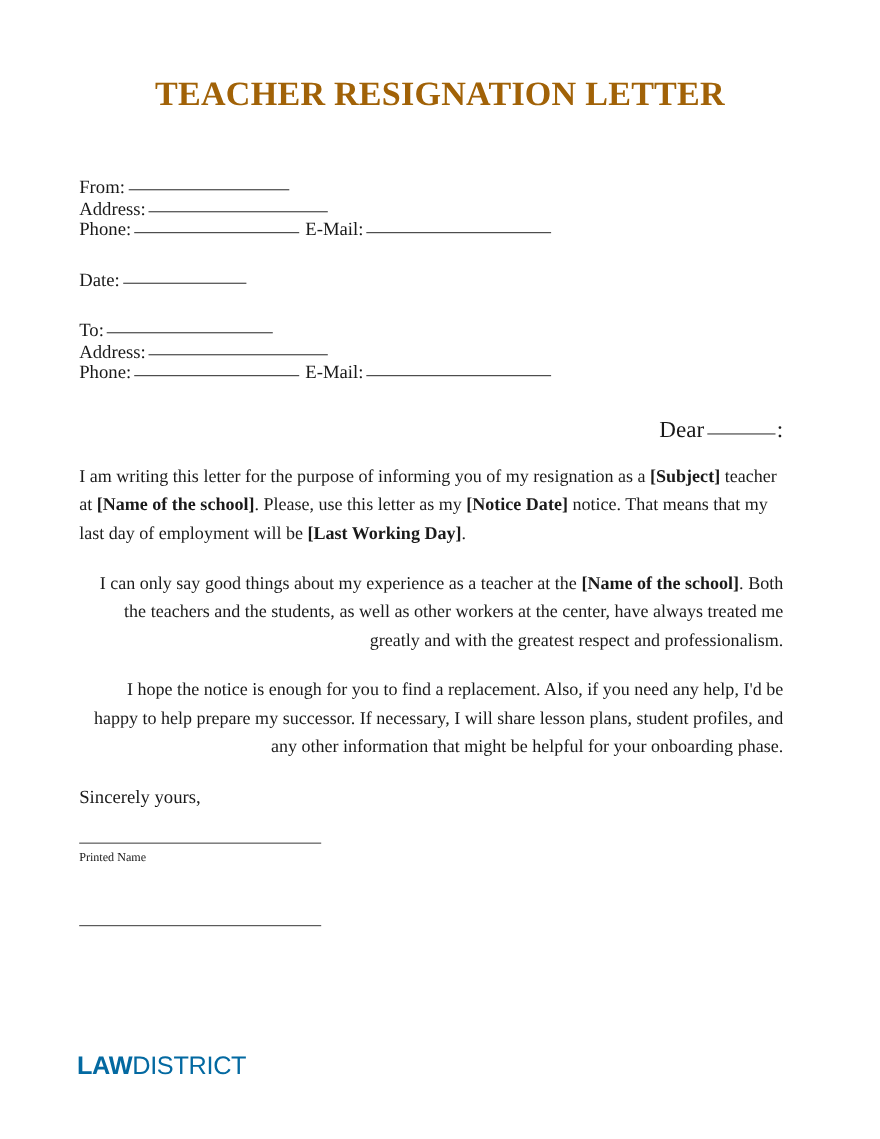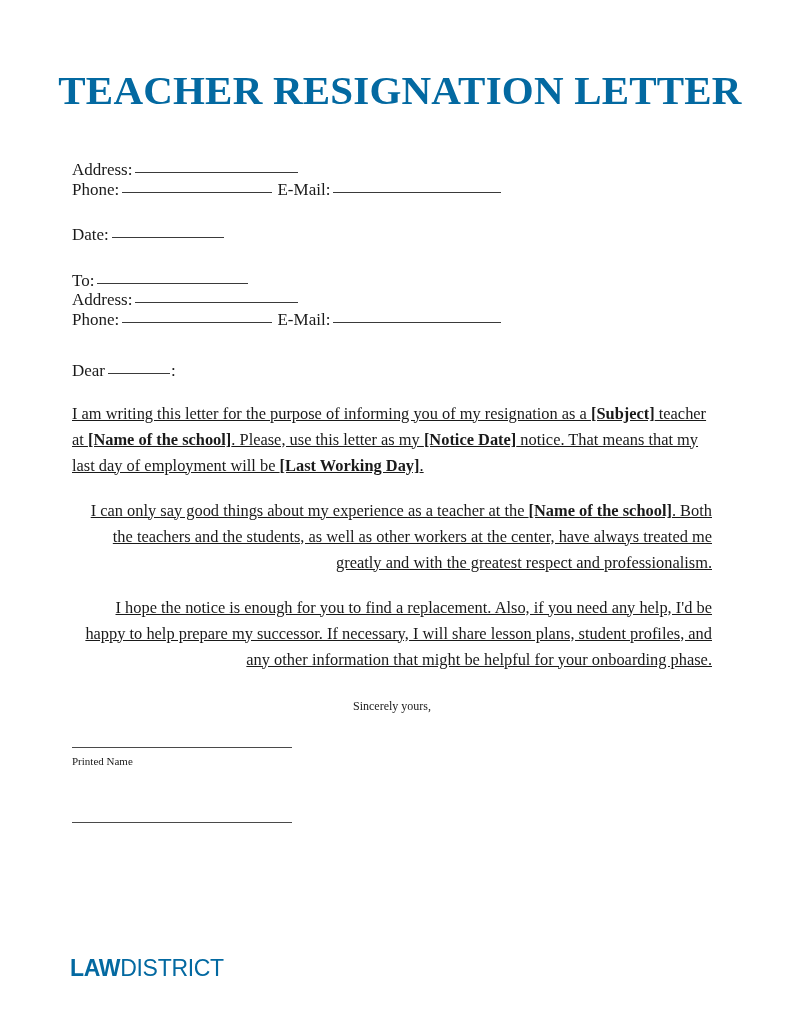--- a/index.html
+++ b/index.html
@@ -26,24 +26,24 @@
 
   
   .doc-title {
     position: absolute;
     left: 0;
     top: 68px;
     width: 800px;
     text-align: center;
     font-family: "Liberation Serif", "DejaVu Serif", serif;
     font-weight: bold;
-    font-size: 41px;
+    font-size: 31px;
     letter-spacing: 0.2px;
     line-height: 1.1;
-    color: #0369a1;
+    color: #a16207;
     white-space: nowrap;
   }
 
   
   .body-wrap {
     position: absolute;
     left: 72px;
     top: 160px;
     width: 640px;
   }
@@ -70,41 +70,40 @@
   .blank.w-email   { width: 168px; }
   .blank.w-date    { width: 112px; }
   .blank.w-to      { width: 151px; }
   .blank.w-dear    { width: 62px; }
 
   .gap-sm { height: 20px; }
   .gap-md { height: 26px; }
   .gap-lg { height: 32px; }
 
   .salutation {
-    font-size: 17px;
+    font-size: 21px;
     line-height: 19.5px;
     white-space: nowrap;
+    text-align: right;
   }
 
   .para {
     font-size: 16.4px;
     line-height: 26px;
     text-align: left;
     margin: 0;
     color: #1a1a1a;
-    text-decoration: underline;
   }
   .para + .para { margin-top: 19px; text-align: right; }
   .para b { font-weight: bold; }
 
   .closing {
-    font-size: 12px;
+    font-size: 17px;
     line-height: 26px;
     margin: 0;
-    text-align: center;
   }
 
   
   .sig-block { }
   .sig-rule {
     width: 220px;
     height: 0;
     border-top: 1.4px solid #4a4a4a;
   }
   .sig-label {
@@ -132,20 +131,23 @@
 <body>
 
 <div class="page">
 
   <div class="doc-title">TEACHER RESIGNATION LETTER</div>
 
   <div class="body-wrap">
 
     <div>
       <div class="field-line">
+        <span class="field-label">From:</span><span class="blank w-from"></span>
+      </div>
+      <div class="field-line">
         <span class="field-label">Address:</span><span class="blank w-address"></span>
       </div>
       <div class="field-line">
         <span class="field-label">Phone:</span><span class="blank w-phone"></span>
         <span class="field-label">E-Mail:</span><span class="blank w-email"></span>
       </div>
     </div>
 
     <div class="gap-md"></div>
 

